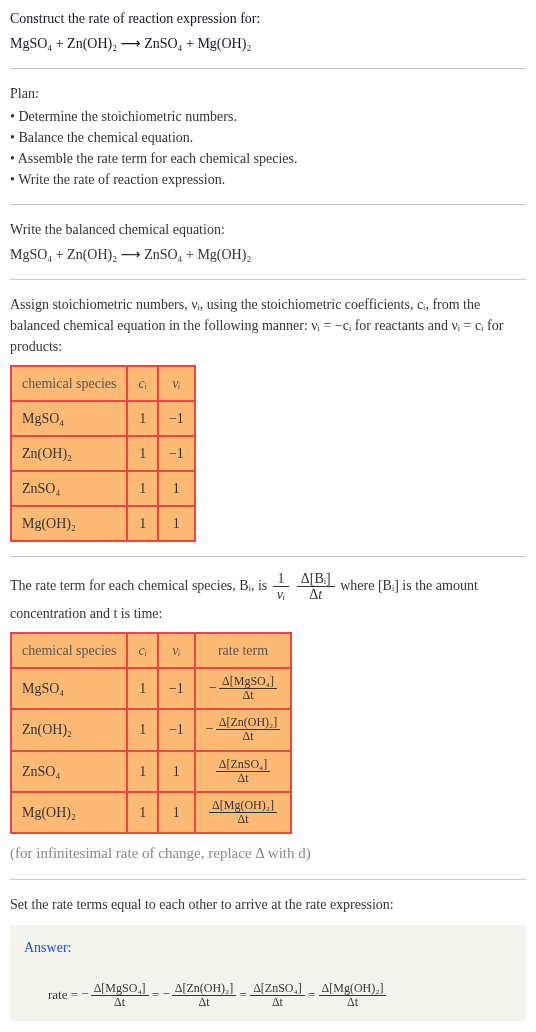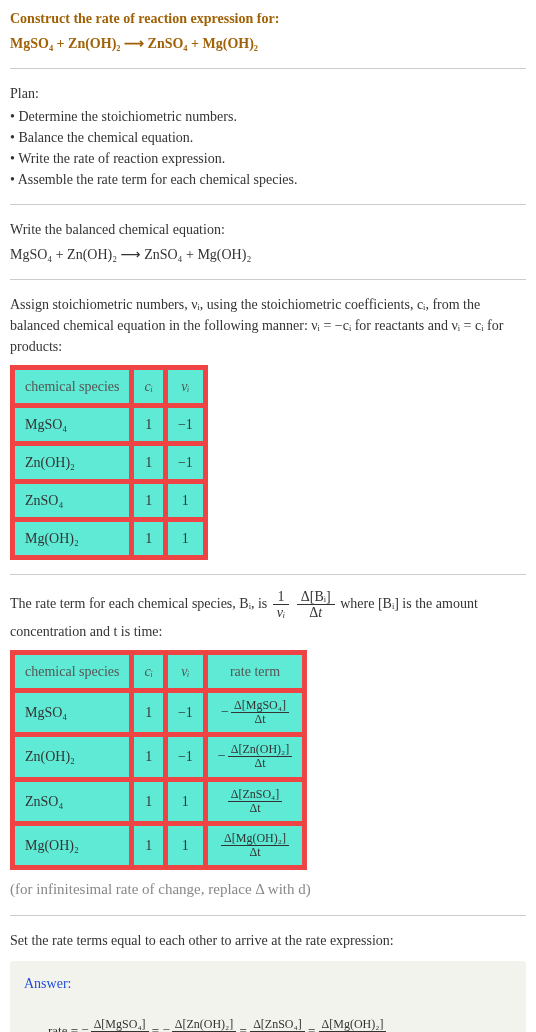--- a/index.html
+++ b/index.html
@@ -7,33 +7,33 @@
       font-family: Georgia, 'Times New Roman', serif;
       background: #fff;
       width: 536px;
       color: #333;
       font-size: 14px;
       line-height: 1.5;
     }
     .container { padding: 8px 10px; }
     .section { margin-bottom: 12px; }
     hr { border: none; border-top: 1px solid #ccc; margin: 14px 0; }
-    .prompt-text { color: #a16207; font-weight: bold; }
+    .prompt-text { color: #0f172a; }
     .equation { margin: 4px 0; font-family: Georgia, serif; }
     .plan-header { margin-bottom: 2px; }
     .plan-item { margin-left: 0; }
     table.data {
       border-collapse: collapse;
       margin: 8px 0;
     }
     table.data th, table.data td {
-      border: 5px solid #ef4444;
+      border: 2px solid #ef4444;
       padding: 6px 10px;
       text-align: center;
-      background: #5eead4;
+      background: #fdba74;
       font-weight: normal;
     }
     table.data th { color: #555; }
     .italic { font-style: italic; }
     .note {
       font-size: 15px;
       color: #888;
       margin-top: 4px;
     }
     .answer-box {
@@ -80,22 +80,22 @@
     <div>Construct the rate of reaction expression for:</div>
     <div class="equation">MgSO₄ + Zn(OH)₂ ⟶ ZnSO₄ + Mg(OH)₂</div>
   </div>
 
   <hr>
 
   <div class="section">
     <div class="plan-header">Plan:</div>
     <div class="plan-item">• Determine the stoichiometric numbers.</div>
     <div class="plan-item">• Balance the chemical equation.</div>
+    <div class="plan-item">• Assemble the rate term for each chemical species.</div>
     <div class="plan-item">• Write the rate of reaction expression.</div>
-    <div class="plan-item">• Assemble the rate term for each chemical species.</div>
   </div>
 
   <hr>
 
   <div class="section">
     <div>Write the balanced chemical equation:</div>
     <div class="equation">MgSO₄ + Zn(OH)₂ ⟶ ZnSO₄ + Mg(OH)₂</div>
   </div>
 
   <hr>

